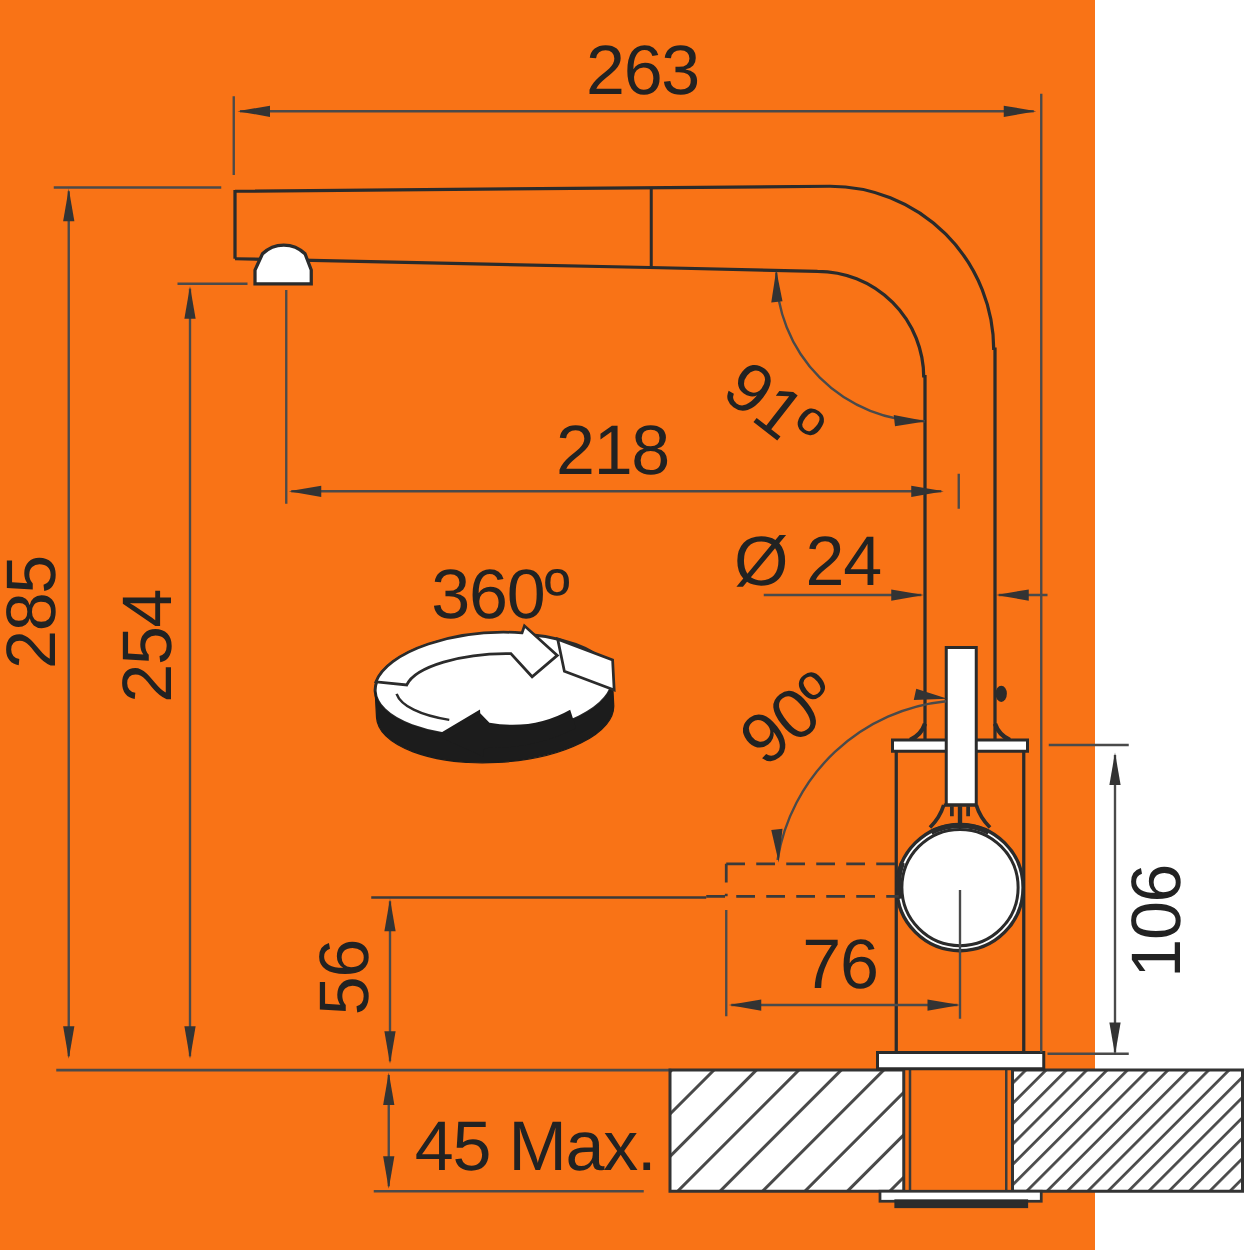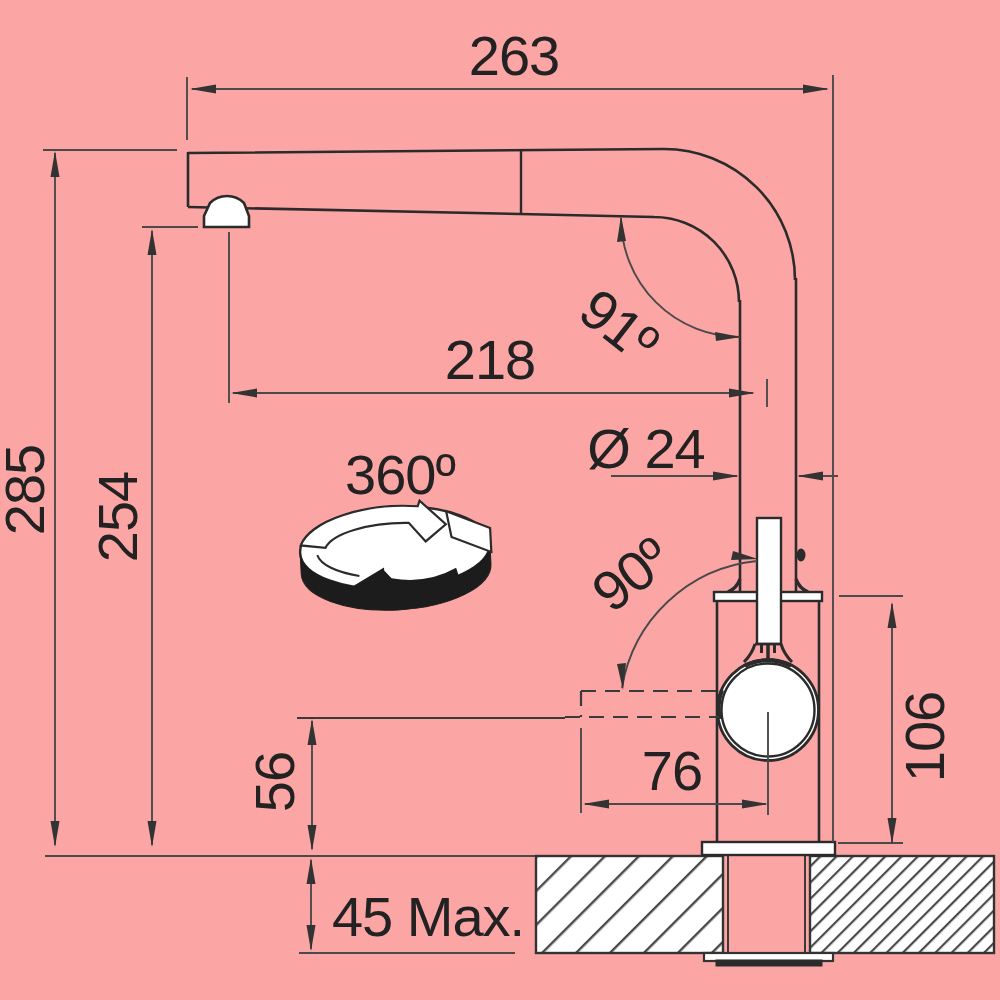--- a/index.html
+++ b/index.html
@@ -1,16 +1,16 @@
 <!DOCTYPE html>
 <html><head>
 <meta charset="utf-8">
 <style>
   html,body{margin:0;padding:0;background:#fff;}
-  .wrap{width:1000px;height:1000px;position:relative;background:#fca5a5;}
+  .wrap{width:876px;height:1000px;position:relative;background:#f97316;}
   svg{display:block;}
   text{font-family:"Liberation Sans",sans-serif;fill:#222;}
 </style>
 </head>
 <body>
 <div class="wrap">
 <svg width="1000" height="1000" viewBox="0 0 1000 1000">
 <defs>
 
 <pattern id="hatchA" width="24" height="24" patternUnits="userSpaceOnUse" patternTransform="rotate(-45 0 0)">

